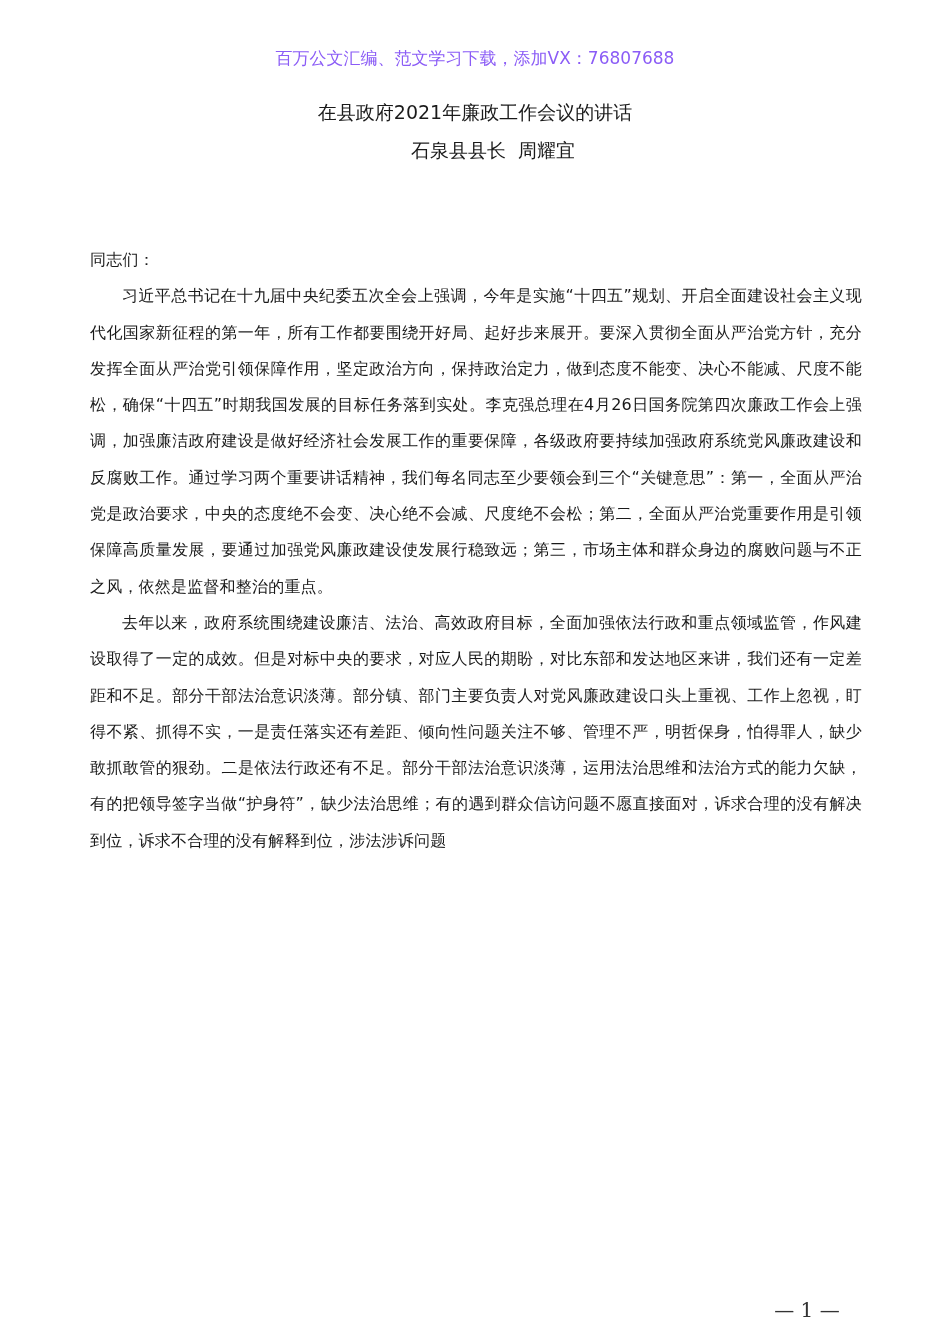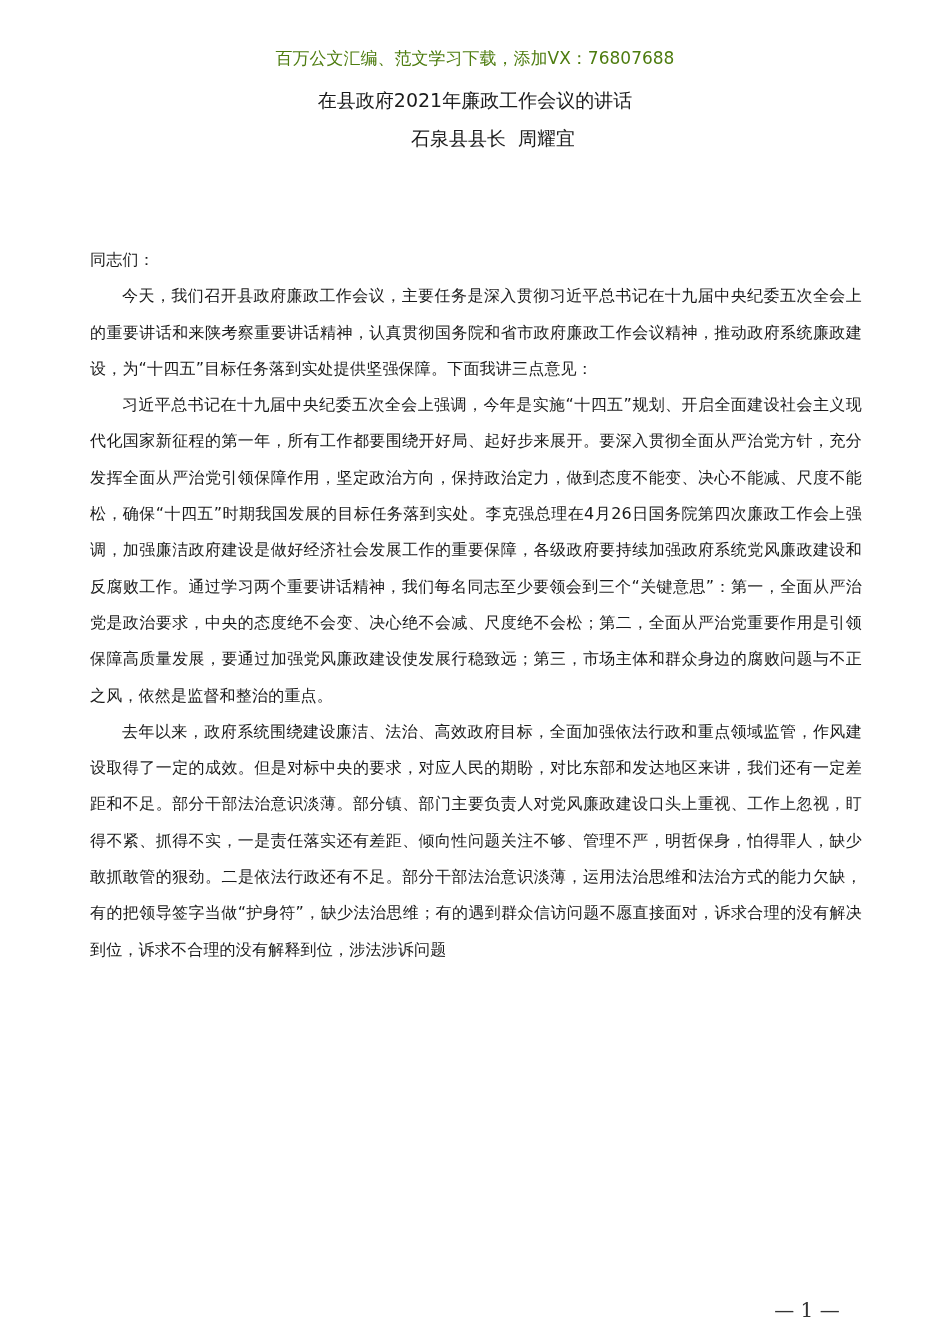--- a/index.html
+++ b/index.html
@@ -3,24 +3,24 @@
 <meta charset="utf-8">
 <style>
   html, body { margin: 0; padding: 0; background: #ffffff; }
   body {
     width: 950px; height: 1344px; position: relative; overflow: hidden;
     font-family: "DejaVu Sans", "Liberation Sans", sans-serif;
     color: #1a1a1a;
   }
   .banner {
     position: absolute; top: 44px; left: 0; width: 950px; text-align: center;
-    color: #4d7c0f; font-size: 17px; line-height: 28px;
+    color: #8b5cf6; font-size: 17px; line-height: 28px;
   }
   .title-block {
-    position: absolute; top: 81px; left: 0; width: 950px; text-align: center;
+    position: absolute; top: 93px; left: 0; width: 950px; text-align: center;
     font-size: 19px; line-height: 38px; color: #1a1a1a;
   }
   .title-block div { height: 38px; }
   .content {
     position: absolute; top: 242px; left: 90px; width: 772px;
     font-size: 16px; line-height: 36.3px; text-align: justify;
     letter-spacing: 0.2px;
   }
   .content p { margin: 0; }
   .content p.indent { text-indent: 2em; }
@@ -36,18 +36,17 @@
 
 <div class="banner">百万公文汇编、范文学习下载，添加VX：76807688</div>
 
 <div class="title-block">
   <div>在县政府2021年廉政工作会议的讲话</div>
   <div style="white-space:pre;padding-left:36px;">石泉县县长  周耀宜</div>
 </div>
 
 <div class="content">
   <p>同志们：</p>
-  <p class="indent">今天，我们召开县政府廉政工作会议，主要任务是深入贯彻习近平总书记在十九届中央纪委五次全会上的重要讲话和来陕考察重要讲话精神，认真贯彻国务院和省市政府廉政工作会议精神，推动政府系统廉政建设，为“十四五”目标任务落到实处提供坚强保障。下面我讲三点意见：</p>
   <p class="indent"><span>习近平总书记在十九届中央纪委五次全会上强调，今年是实施“十四五”规划、开启全面建设社会主义现代化国家新征程的第一年，所有工作都要围绕开好局、起好步来展开。要深入贯彻全面从严治党方针，充分发挥全面从严治党引领保障作用，坚定政治方向，保持政治定力，做到态度不能变、决心不能减、尺度不能松，确保“十四五”时期我国发展的目标任务落到实处。李克强总理在4月26日国务院第四次廉政工作会上强调，加强廉洁政府建设是做好经济社会发展工作的重要保障，各级政府要持续加强政府系统党风廉政建设和反腐败工作。通过学习两个重要讲话精神，我们每名同志至少要领会到三个“关键意思”：</span><b>第一，全面从严治党是政治要求，中央的态度绝不会变、决心绝不会减、尺度绝不会松；第二，全面从严治党重要作用是引领保障高质量发展，要通过加强党风廉政建设使发展行稳致远；第三，市场主体和群众身边的腐败问题与不正之风，依然是监督和整治的重点。</b></p>
   <p class="indent"><span>去年以来，政府系统围绕建设廉洁、法治、高效政府目标，全面加强依法行政和重点领域监管，作风建设取得了一定的成效。但是对标中央的要求，对应人民的期盼，对比东部和发达地区来讲，我们还有一定差距和不足。</span><b>部分干部法治意识淡薄。</b><span>部分镇、部门主要负责人对党风廉政建设口头上重视、工作上忽视，盯得不紧、抓得不实，一是责任落实还有差距、倾向性问题关注不够、管理不严，明哲保身，怕得罪人，缺少敢抓敢管的狠劲。</span><b>二是依法行政还有不足。</b><span>部分干部法治意识淡薄，运用法治思维和法治方式的能力欠缺，有的把领导签字当做“护身符”，缺少法治思维；有的遇到群众信访问题不愿直接面对，诉求合理的没有解决到位，诉求不合理的没有解释到位，涉法涉诉问题</span></p>
 </div>
 
 <div class="page-number">— 1 —</div>
 
 </body></html>

